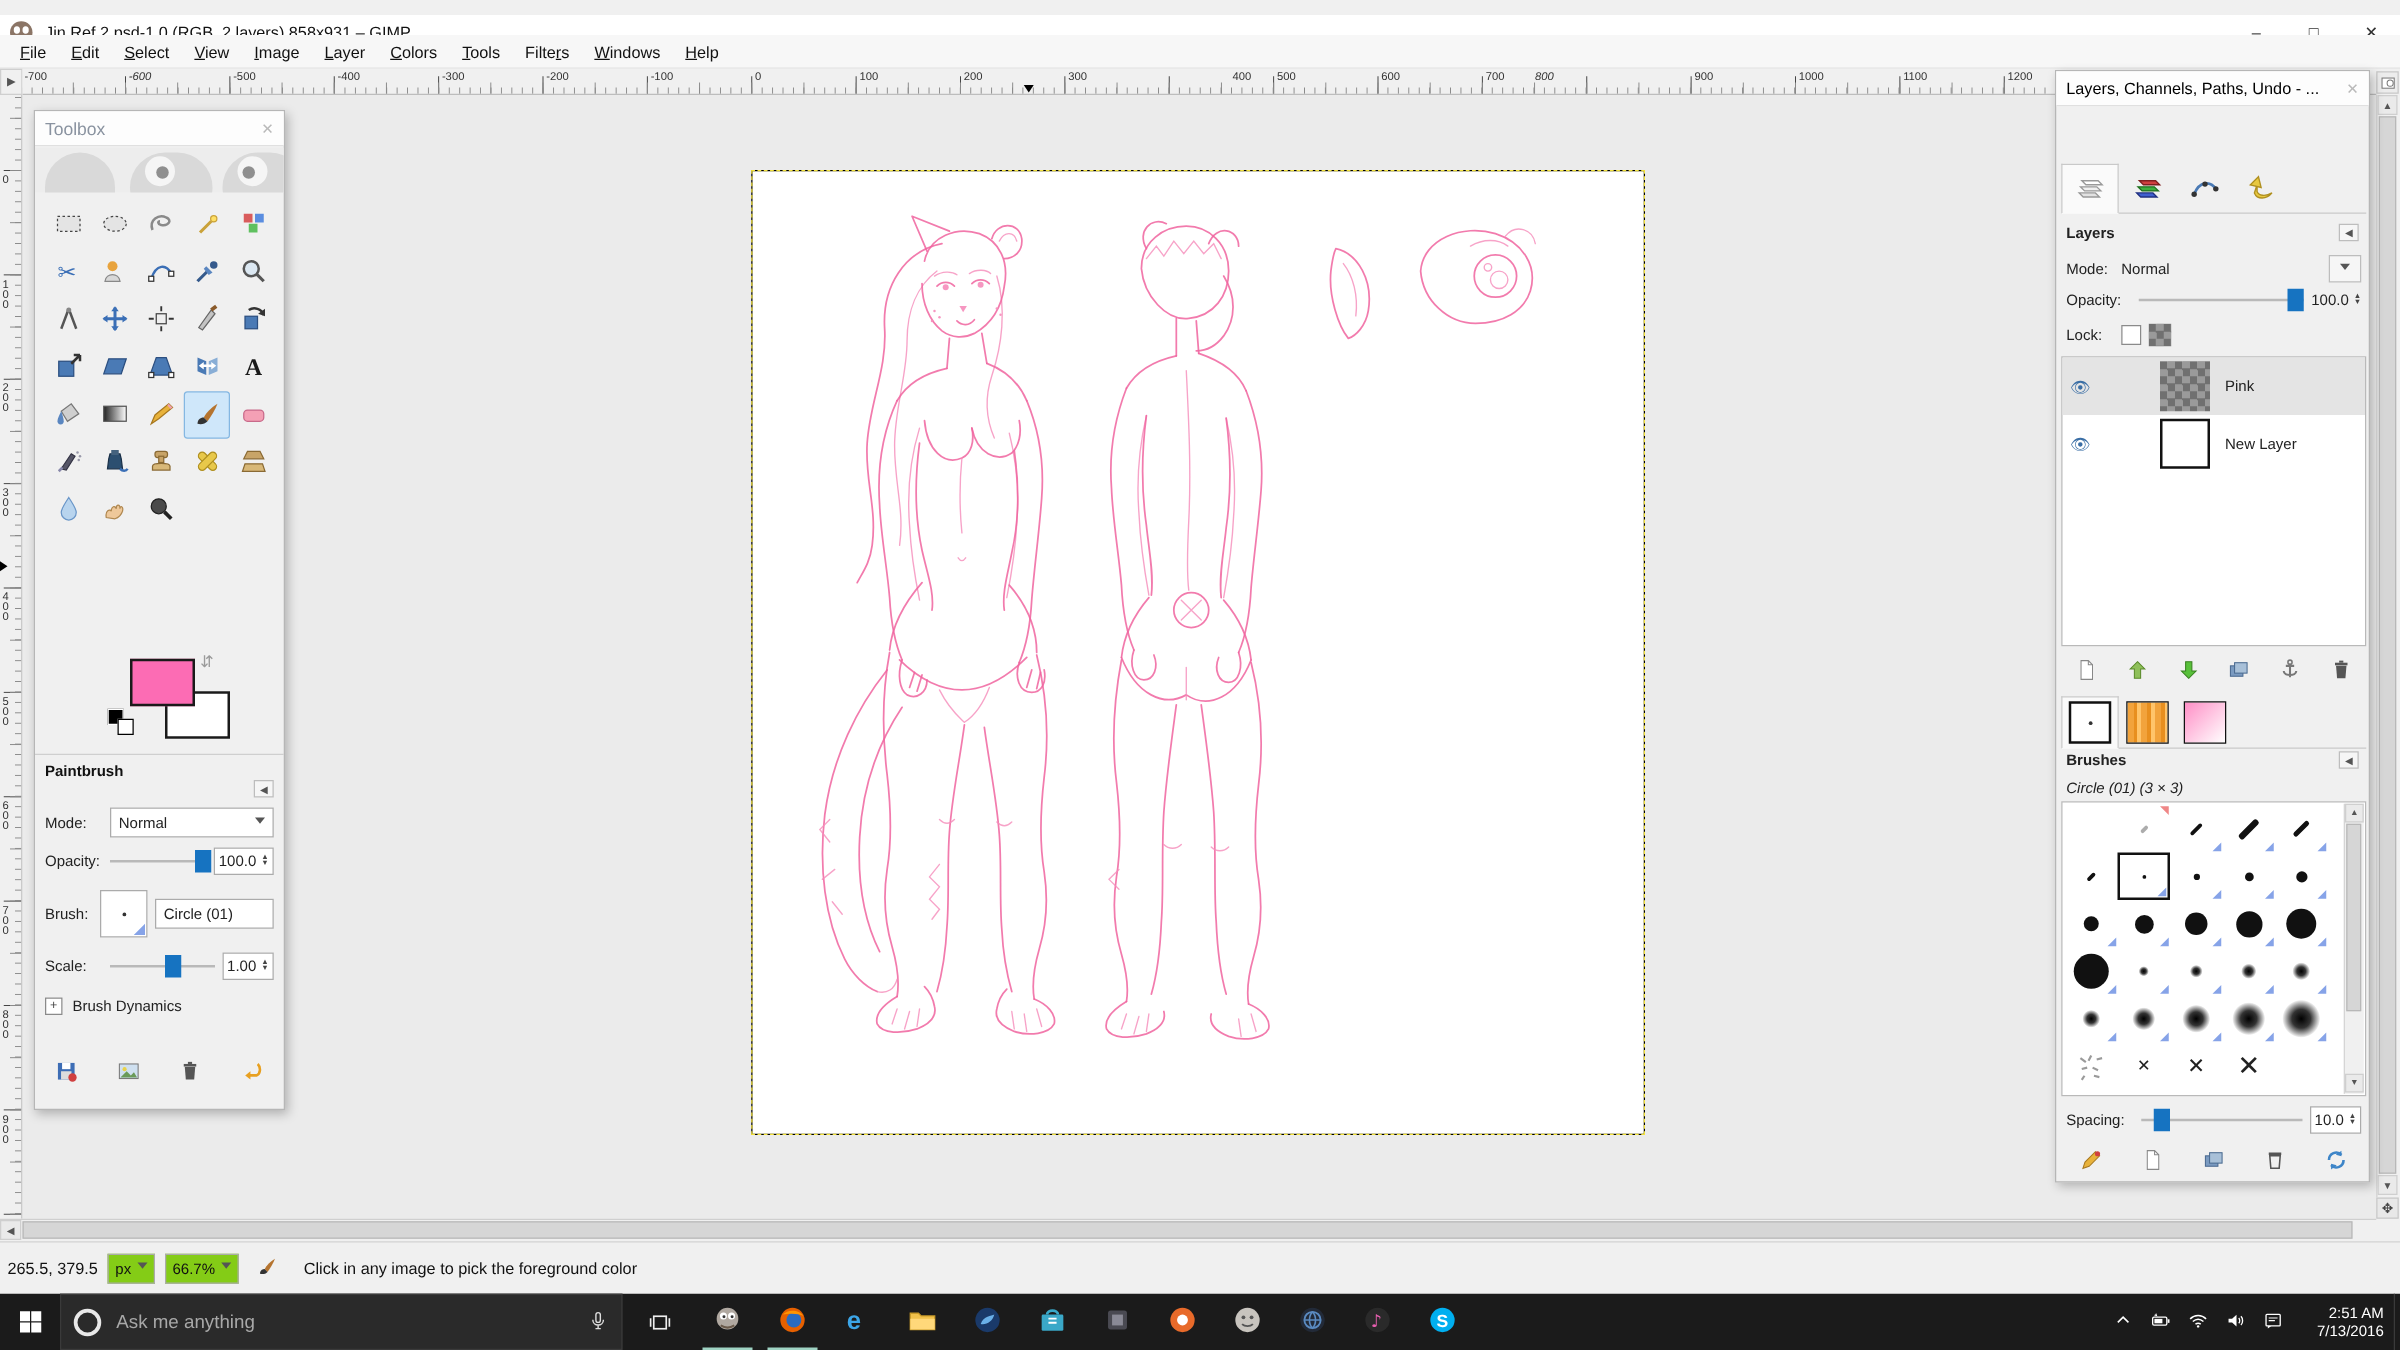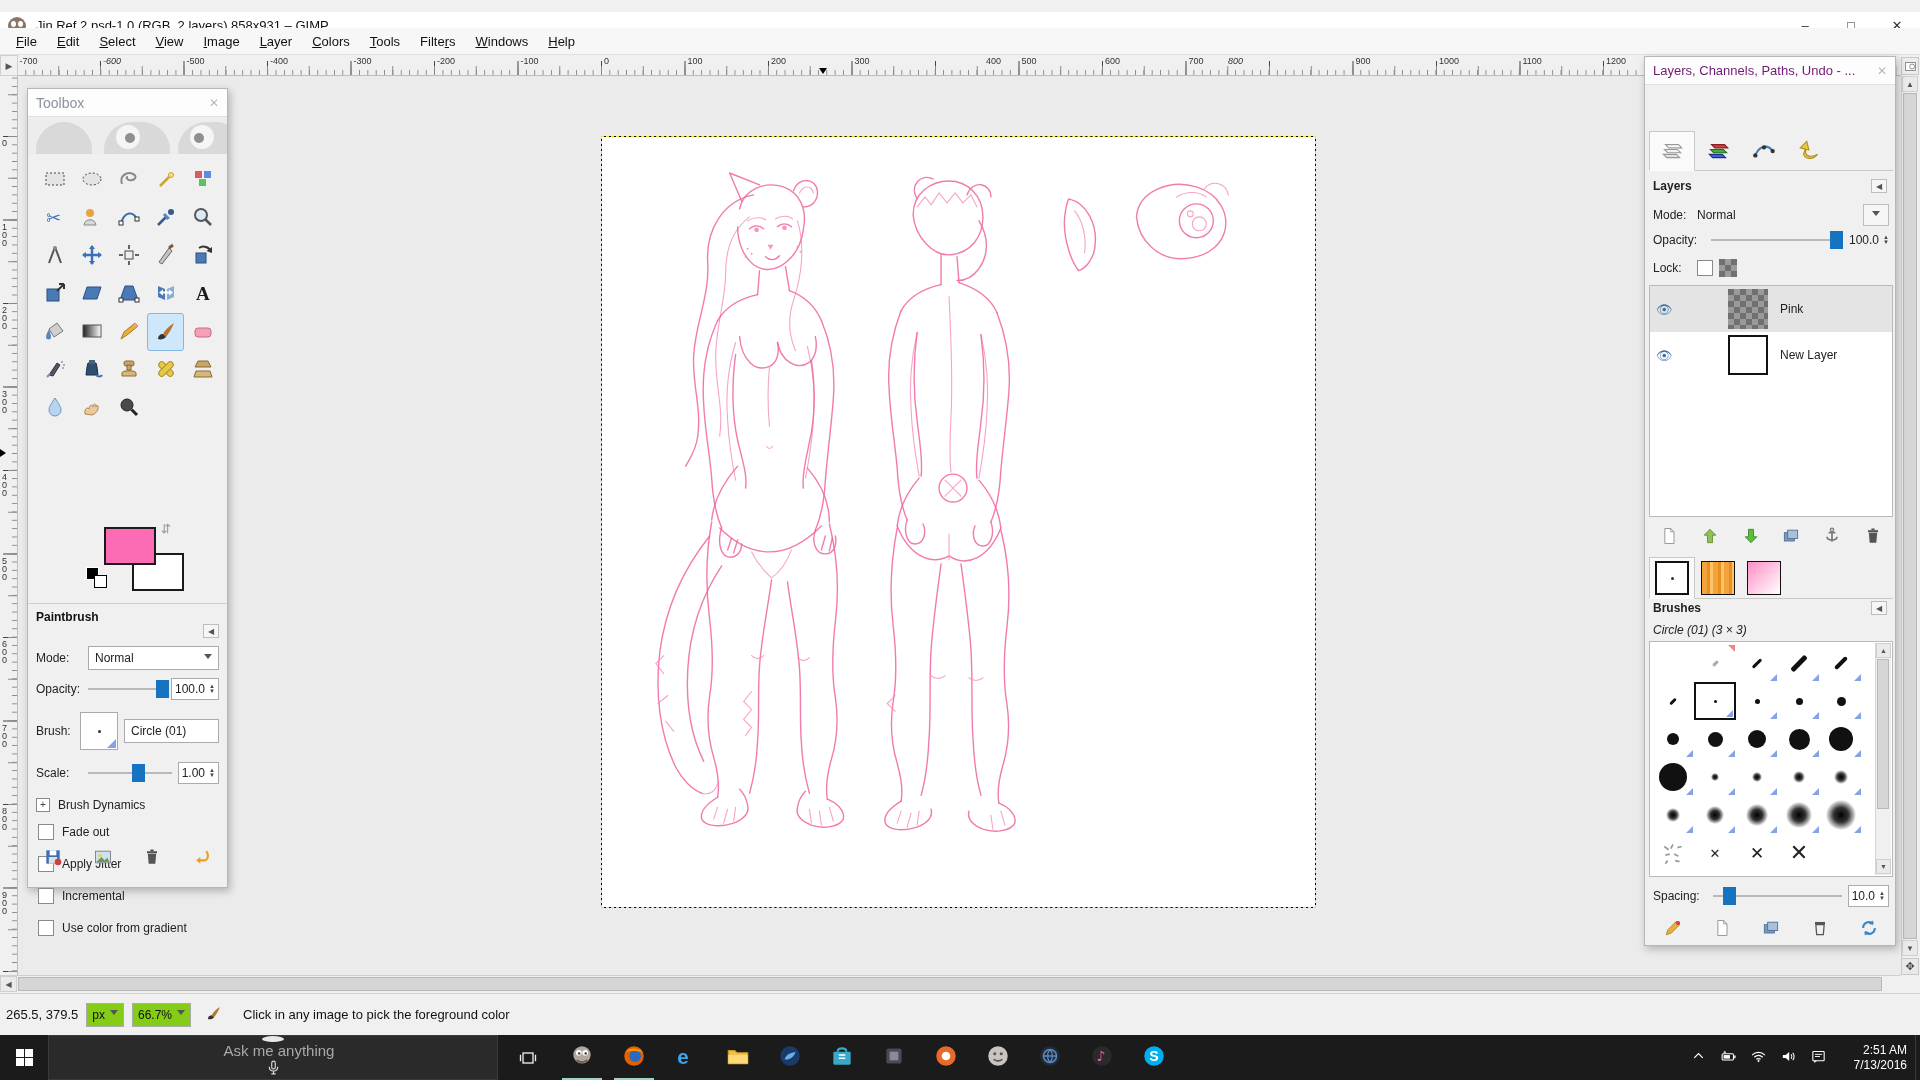--- a/index.html
+++ b/index.html
@@ -141,21 +141,21 @@
   .status-combo { background:#84cc16; border:1px solid #ababab; height:24px; display:flex; align-items:center; padding:0 5px; margin-left:8px; font-size:12px; }
   .status-combo .chev { margin-left:5px; }
   #status-brush-icon { margin-left:14px; }
   #status-msg { margin-left:20px;text-align:center; }
 
   
   #taskbar { left:0; top:1035px; width:1920px; height:45px; background:#1b1b1b; display:flex; align-items:center; }
   #start-btn { width:48px; height:45px; display:flex; align-items:center; justify-content:center; }
   #win-logo { width:17px; height:17px; display:grid; grid-template-columns:8px 8px; grid-template-rows:8px 8px; gap:1px; }
   #win-logo div { background:#fff; }
-  #search-box { width:450px; height:45px; background:#2a2a2a; border:1px solid #3a3a3a; display:flex; align-items:center; padding:0 10px;flex-direction:column; }
+  #search-box { width:450px; height:45px; background:#2a2a2a; border:1px solid #3a3a3a; display:flex; align-items:center; padding:0 10px; }
   #cortana-ring { width:22px; height:22px; border:3px solid #e8e8e8; border-radius:50%; }
   #search-text { margin-left:12px; color:#a8a8a8; font-size:15px; flex:1; }
   #taskview-btn { width:44px; height:45px; display:flex; align-items:center; justify-content:center; margin-left:8px; }
   .task-app { width:52px; height:45px; display:flex; align-items:center; justify-content:center; position:relative; }
   .task-app .underline { position:absolute; bottom:0; left:6px; right:6px; height:2px; background:#9fd3c3; }
   #tray { margin-left:auto; display:flex; align-items:center; height:45px; }
   .tray-icon { width:30px; height:45px; display:flex; align-items:center; justify-content:center; color:#fff; font-size:13px; }
   #clock { width:70px; text-align:right; color:#fff; font-size:12px; line-height:15px; margin:0 8px 0 4px; }
   #show-desktop { width:5px; height:45px; border-left:1px solid #3a3a3a; }
 </style>
@@ -623,38 +623,20 @@
         </div>
       <div class="spin">
           <span>1.00</span>
           <span class="arrows">▲<br>▼</span>
         </div>
     </div>
     <div class="opt-row" style="margin-top:6px;">
       <span style="width:14px;height:14px;border:1px solid #8a8a8a;background:#fff;font-size:10px;line-height:12px;text-align:center;margin-right:8px;color:#444;">+</span>
       <span>Brush Dynamics</span>
     </div>
-    <div id="checkbox-list">
-        <div class="checkrow">
-          <span class="checkbox"></span>
-          <span>Fade out</span>
-        </div>
-        <div class="checkrow">
-          <span class="checkbox"></span>
-          <span>Apply Jitter</span>
-        </div>
-        <div class="checkrow">
-          <span class="checkbox"></span>
-          <span>Incremental</span>
-        </div>
-        <div class="checkrow">
-          <span class="checkbox"></span>
-          <span>Use color from gradient</span>
-        </div>
-      </div>
   </div>
   <div id="tool-opt-buttons">
       <div><span><svg viewBox="0 0 24 24" width="20" height="20">
             <rect x="4" y="4" width="16" height="16" fill="#3d6db5"></rect>
             <rect x="8" y="4" width="8" height="6" fill="#fff"></rect>
             <rect x="7" y="12" width="10" height="8" fill="#ddd"></rect>
             <circle cx="18" cy="18" r="4" fill="#d04040"></circle>
           </svg></span></div>
       <div><span><svg viewBox="0 0 24 24" width="20" height="20">
             <rect x="3" y="5" width="18" height="14" fill="#cfe0f0" stroke="#777"></rect>
@@ -668,21 +650,21 @@
           </svg></span></div>
       <div><span><svg viewBox="0 0 24 24" width="20" height="20">
             <path d="M17 5 C20 8 20 14 16 16 L9 16" fill="none" stroke="#e8a020" stroke-width="2.5"></path>
             <path d="M10 12 L5 16 L10 20 Z" fill="#e8a020"></path>
           </svg></span></div>
     </div>
 </div>
 
 <div class="abs panel" id="dock">
   <div class="panel-title">
-    <span style="color:#701a75;font-size:13px;">Layers, Channels, Paths, Undo - ...</span>
+    <span style="color:#000000;font-size:13px;">Layers, Channels, Paths, Undo - ...</span>
     <span class="panel-close">✕</span>
   </div>
   <div id="dock-tabs">
       <div class="dtab sel">
         <span><svg viewBox="0 0 24 24" width="26" height="26">
             <path d="M6 7 L18 7 L21 10 L9 10 Z" fill="#fff" stroke="#999"></path>
             <path d="M5 11.5 L17 11.5 L20 14.5 L8 14.5 Z" fill="#f0f0f0" stroke="#999"></path>
             <path d="M4 16 L16 16 L19 19 L7 19 Z" fill="#e2e2e2" stroke="#999"></path>
           </svg></span>
       </div>

